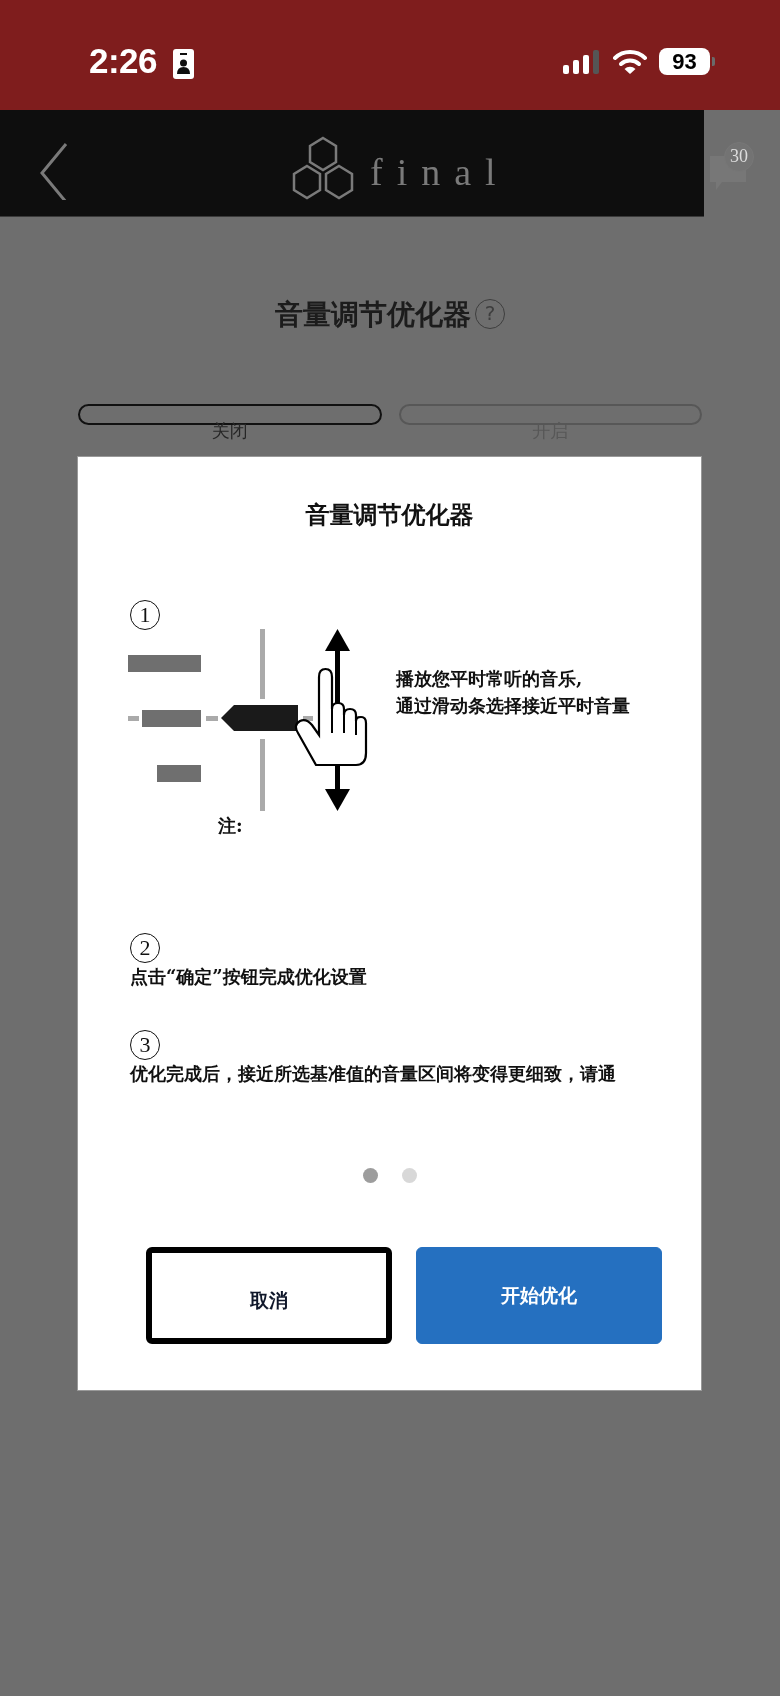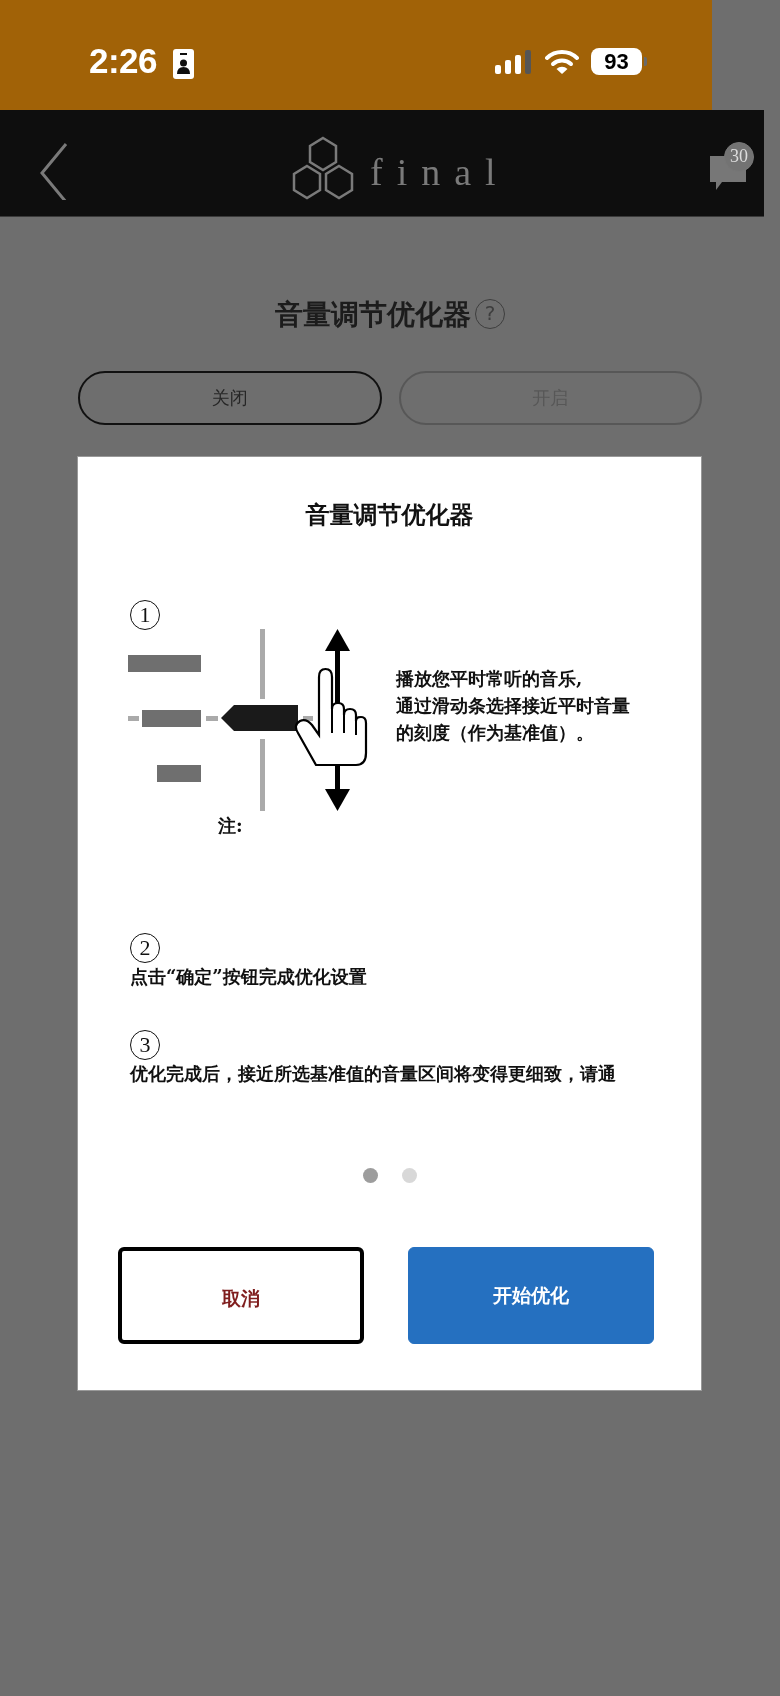--- a/index.html
+++ b/index.html
@@ -1,53 +1,53 @@
 <!DOCTYPE html>
 <html><head>
 <meta charset="utf-8">
 <style>
   * { box-sizing: border-box; margin: 0; padding: 0; }
   html, body { width: 780px; height: 1696px; overflow: hidden; }
   body { background: #6e6e6e; font-family: "DejaVu Sans", "Liberation Sans", sans-serif; position: relative; }
 
-  .status-bar { position: absolute; left: 0; top: 0; width: 712px; height: 110px; background: #a16207; }
+  .status-bar { position: absolute; left: 0; top: 0; width: 780px; height: 110px; background: #7f1d1d; }
   .status-time { position: absolute; left: 89px; top: 41px; color: #fff; font-family: "Liberation Sans", sans-serif; font-weight: bold; font-size: 35px; letter-spacing: -0.5px; }
   .status-idcard { position: absolute; left: 173px; top: 49px; width: 21px; height: 30px; background: #fff; border-radius: 3px; }
   .status-right { position: absolute; right: 70px; top: 48px; display: flex; align-items: center; gap: 12px; }
   .battery { position: relative; width: 51px; height: 27px; background: #fff; border-radius: 8px; color: #000; font-family: "Liberation Sans", sans-serif; font-weight: bold; font-size: 22px; line-height: 27px; text-align: center; }
   .battery::after { content: ""; position: absolute; right: -5px; top: 9px; width: 3px; height: 9px; background: #6a6a6a; border-radius: 0 2px 2px 0; }
 
-  .app-header { position: absolute; left: 0; top: 110px; width: 764px; height: 107px; background: #0e0e0e; border-bottom: 1px solid #3a3a3a; }
+  .app-header { position: absolute; left: 0; top: 110px; width: 704px; height: 107px; background: #0e0e0e; border-bottom: 1px solid #3a3a3a; }
   .back-btn { position: absolute; left: 36px; top: 30px; width: 40px; height: 60px; }
   .logo { position: absolute; left: 290px; top: 26px; display: flex; align-items: center; }
   .logo-text { color: #7a7a7a; font-family: "Liberation Serif", serif; font-size: 38px; letter-spacing: 14px; margin-left: 14px; margin-top: 8px; }
   .msg-btn { position: absolute; left: 708px; top: 32px; width: 48px; height: 50px; }
   .msg-badge { position: absolute; left: 16px; top: 0; width: 30px; height: 30px; border-radius: 50%; background: #737373; border: 1.5px solid #777; color: #ddd; font-family: "Liberation Serif", serif; font-size: 18px; line-height: 27px; text-align: center; }
 
   .page-title { position: absolute; left: 0; top: 296px; width: 780px; text-align: center; font-family: "DejaVu Serif", serif; font-weight: bold; font-size: 28px; color: #1c1c1c; }
   .page-title .help { display: inline-block; width: 30px; height: 30px; border: 1.5px solid #3e3e3e; border-radius: 50%; color: #3e3e3e; font-size: 20px; line-height: 27px; font-weight: normal; vertical-align: 4px; margin-left: 4px; font-family: "DejaVu Sans", sans-serif; }
   .toggle-group { position: absolute; left: 78px; top: 371px; width: 624px; height: 54px; display: flex; gap: 17px; }
-  .toggle { flex: 1; border-radius: 27px; text-align: center; line-height: 50px; font-size: 18px; font-family: "DejaVu Serif", serif; }
+  .toggle { flex: 1; border-radius: 27px; text-align: center; line-height: 50px; font-size: 18px; font-family: "DejaVu Serif", serif; margin-top: 33px; }
   .toggle.off { border: 2px solid #111; color: #262626; }
   .toggle.on { border: 2px solid #575757; color: #575757; }
 
   .modal { position: absolute; left: 77px; top: 456px; width: 625px; height: 935px; background: #fff; border: 1px solid #999; }
   .modal-title { position: absolute; left: 0; top: 42px; width: 100%; text-align: center; font-family: "DejaVu Serif", serif; font-weight: bold; font-size: 24px; color: #111; }
   .step-num { position: absolute; width: 30px; height: 30px; border: 1.5px solid #111; border-radius: 50%; text-align: center; line-height: 27px; font-family: "Liberation Serif", serif; font-size: 22px; color: #111; }
   .txt { position: absolute; font-family: "DejaVu Serif", serif; font-weight: bold; font-size: 18px; color: #111; line-height: 27px; }
   .illus { position: absolute; left: 50px; top: 172px; width: 240px; height: 182px; }
 
   .dots { position: absolute; left: 0; top: 711px; width: 100%; display: flex; justify-content: center; gap: 24px; }
   .dot { width: 15px; height: 15px; border-radius: 50%; }
   .dot.active { background: #9d9d9d; }
   .dot.inactive { background: #d8d8d8; }
 
   .btn { position: absolute; top: 790px; height: 97px; width: 246px; border-radius: 6px; text-align: center; line-height: 95px; font-family: "DejaVu Serif", serif; font-weight: bold; font-size: 19px; }
-  .btn-cancel { left: 40px; border: 4px solid #000000; color: #7f1d1d; background: #fff; }
-  .btn-start { left: 330px; background: #2570c0; color: #fff; border: 1px solid #2570c0; }
+  .btn-cancel { left: 68px; border: 6px solid #000000; color: #0f172a; background: #fff; }
+  .btn-start { left: 338px; background: #2570c0; color: #fff; border: 1px solid #2570c0; }
 </style>
 </head>
 <body>
 
 <div class="status-bar">
   <div class="status-time">2:26</div>
   <div class="status-idcard">
     <svg width="21" height="30" viewBox="0 0 21 30">
       <rect x="7" y="4" width="7" height="2" fill="#0e0e0e"></rect>
       <circle cx="10.5" cy="14" r="3.5" fill="#0e0e0e"></circle>
@@ -127,21 +127,20 @@
     <polygon points="197,160 209.5,182 222,160" fill="#000"></polygon>
 
     <path d="M200 136 L182 104 Q177 96 184 92 Q190 89 196 96 L203 106 L203 48 Q203 40 209.5 40 Q216 40 216 48 L216 80 Q216 74 222 74 Q228 74 228 80 L228 86 Q228 80 234 80 Q240 80 240 86 L240 92 Q240 88 245 88 Q250 88 250 94 L250 124 Q250 136 240 136 Z" fill="#fff" stroke="#000" stroke-width="2.2" transform="translate(-12,0)"></path>
     <line x1="216" y1="80" x2="216" y2="104" stroke="#000" stroke-width="2" transform="translate(-12,0)"></line>
     <line x1="228" y1="86" x2="228" y2="104" stroke="#000" stroke-width="2" transform="translate(-12,0)"></line>
     <line x1="240" y1="92" x2="240" y2="106" stroke="#000" stroke-width="2" transform="translate(-12,0)"></line>
   </svg>
   <div class="txt" style="left:318px; top:208px;">
     <div>播放您平时常听的音乐,</div>
     <div>通过滑动条选择接近平时音量</div>
-    <div>的刻度（作为基准值）。</div>
   </div>
   <div class="txt" style="left:140px; top:355px;">
     <div>注:</div>
   </div>
 
   <div class="step-num" style="left:52px; top:476px;">2</div>
   <div class="txt" style="left:52px; top:506px;text-align:right;">点击“确定”按钮完成优化设置</div>
 
   <div class="step-num" style="left:52px; top:573px;">3</div>
   <div class="txt" style="left:52px; top:603px; width:540px;">

